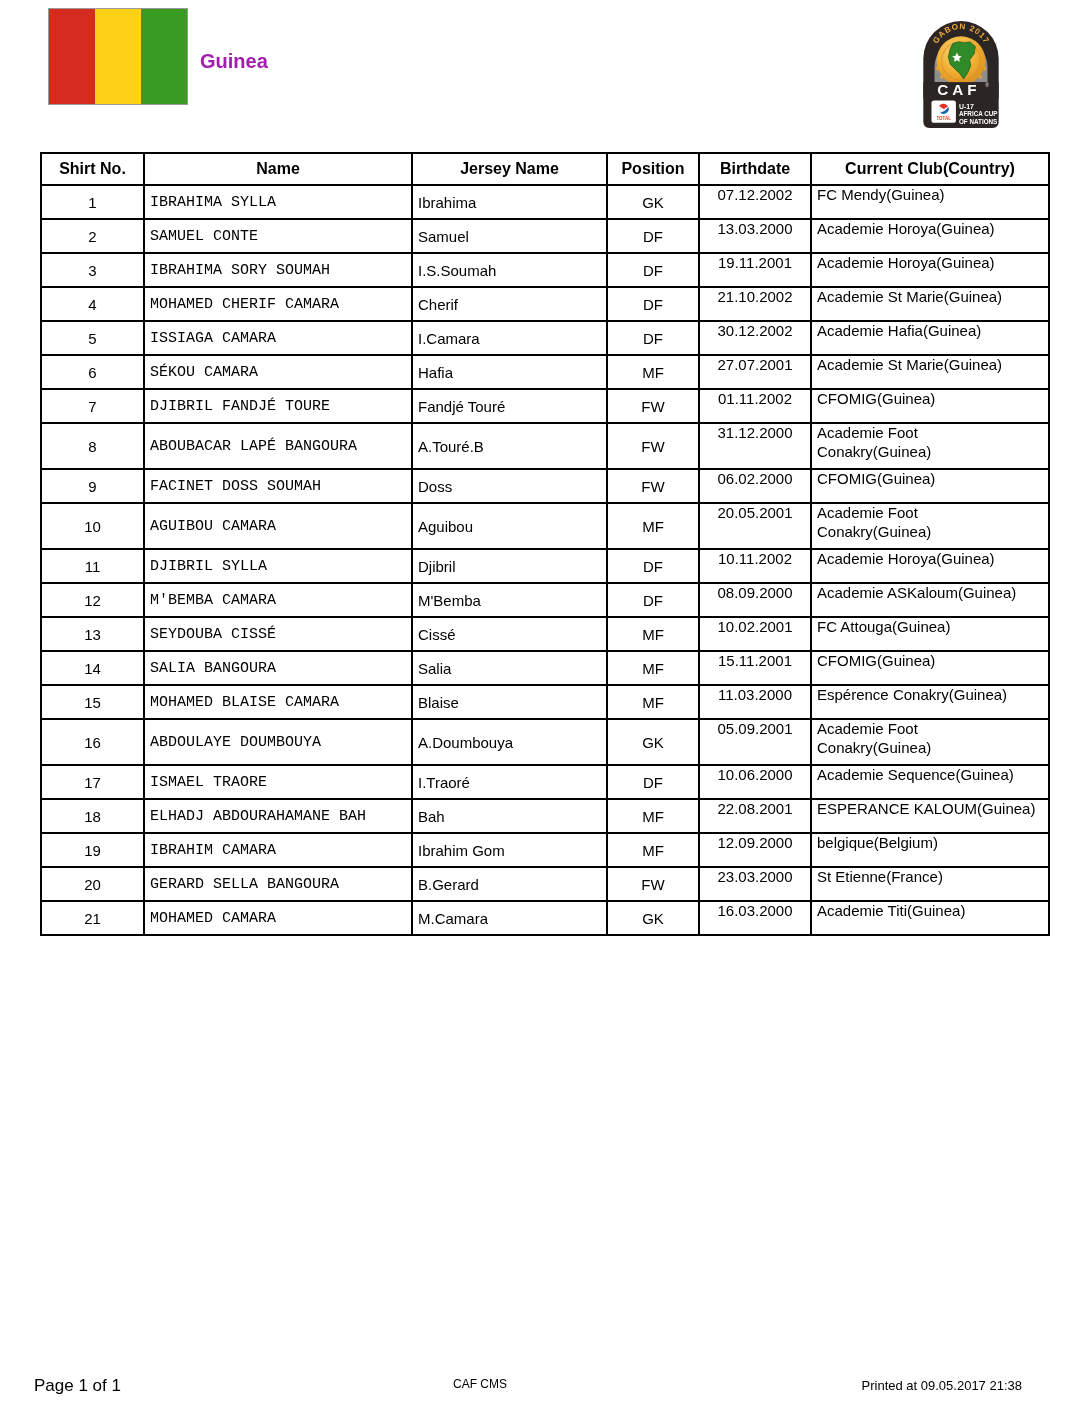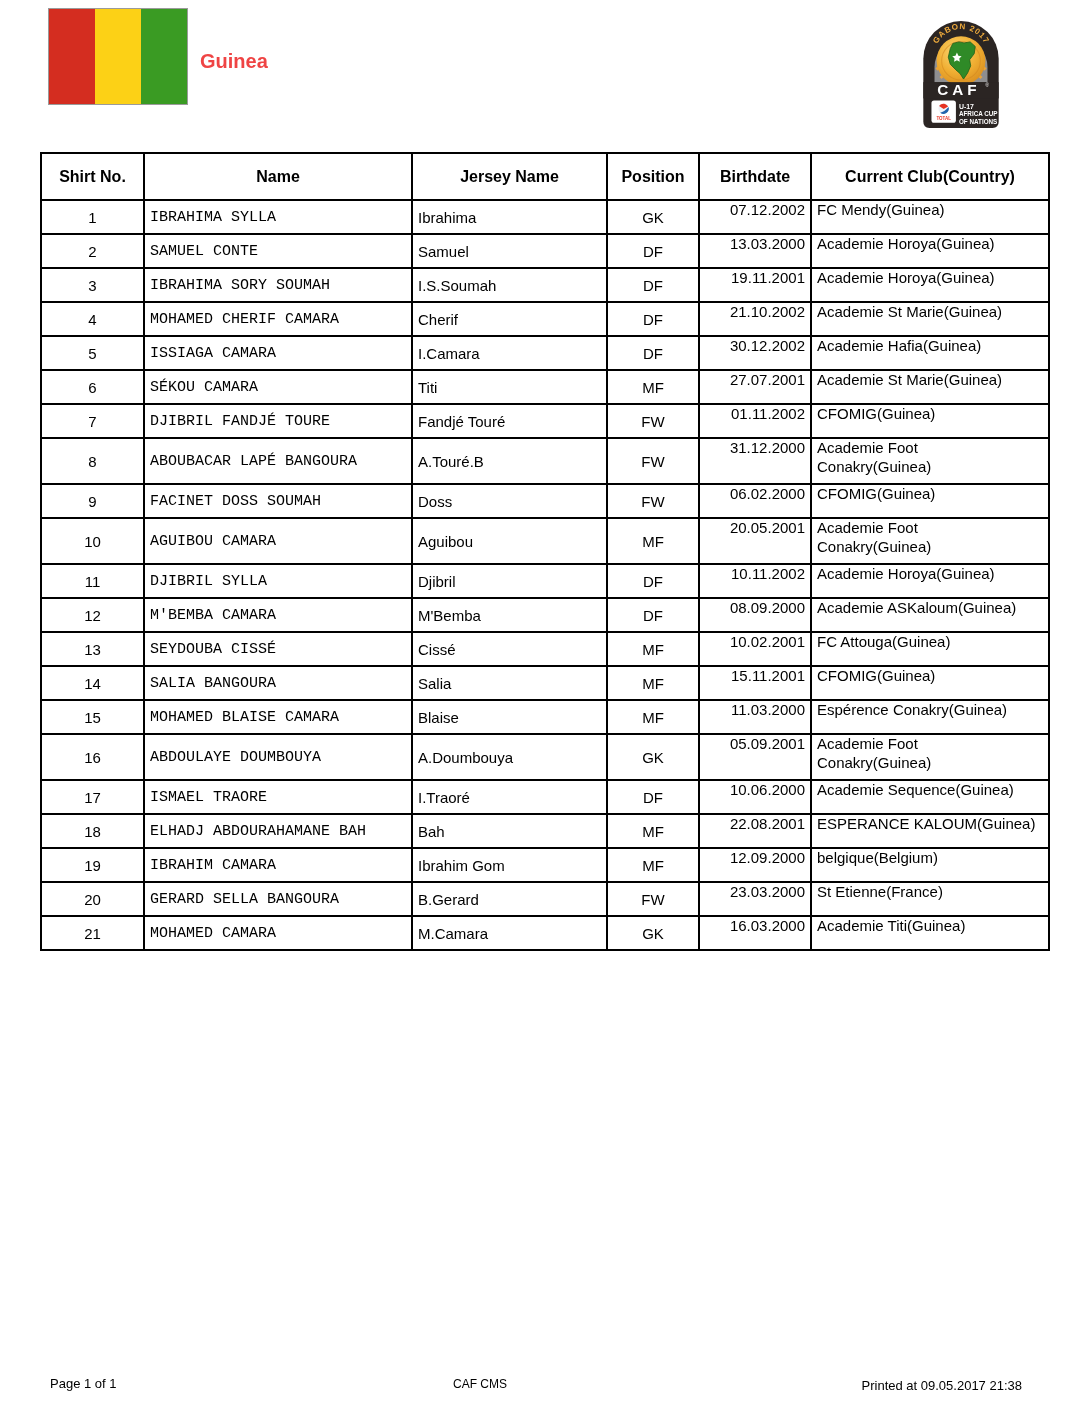--- a/index.html
+++ b/index.html
@@ -17,21 +17,21 @@
   
   .flag {
     position: absolute; left: 48px; top: 8px;
     width: 140px; height: 97px;
     border: 1px solid #9a9a9a;
     display: flex;
   }
   .flag .stripe { flex: 1 1 0; }
   .page-title {
     position: absolute; left: 200px; top: 50px;
-    font-size: 20px; font-weight: bold; color: #ef4444;
+    font-size: 20px; font-weight: bold; color: #a21caf;
   }
   .logo {
     position: absolute; left: 921px; top: 20px;
     width: 80px; height: 110px;
   }
   .logo svg { width: 100%; height: 100%; display: block; }
 
   
   table.roster {
     position: absolute; left: 40px; top: 152px;
@@ -39,37 +39,37 @@
     border-collapse: collapse;
     table-layout: fixed;
     font-size: 15px;
   }
   table.roster th, table.roster td {
     border: 2px solid #000;
     padding: 0 5px;
     overflow: hidden;
   }
   table.roster th {
-    height: 47px;
+    height: 32px;
     font-size: 16px;
     font-weight: bold;
     text-align: center;
     vertical-align: middle;
   }
   tr.player-row.normal { height: 34px; }
   tr.player-row.tall   { height: 46px; }
   td.c-no   { text-align: center; vertical-align: middle; }
   td.c-name { text-align: left;   vertical-align: middle; font-family: Liberation Mono, monospace; }
   td.c-jersey { text-align: left; vertical-align: middle; }
   td.c-pos  { text-align: center; vertical-align: middle; }
-  td.c-birth { text-align: right;  vertical-align: top; padding-top: 1px; }
+  td.c-birth { text-align: center;  vertical-align: top; padding-top: 1px; }
   td.c-club  { text-align: left;  vertical-align: top; padding-top: 1px; white-space: pre-line; line-height: 1.25; }
 
   
-  .footer-left   { position: absolute; left: 50px;  top: 1376px; font-size: 13px; }
+  .footer-left   { position: absolute; left: 34px;  top: 1376px; font-size: 17px; }
   .footer-center { position: absolute; left: 453px; top: 1377px; font-size: 12px; }
   .footer-right  { position: absolute; right: 66px; top: 1378px; font-size: 13px; }
 </style>
 </head>
 <body>
 
 <div class="page">
 
   <div class="flag">
     <div class="stripe" style="background: rgb(212, 45, 32);"></div>
@@ -188,21 +188,21 @@
       <td class="c-name">ISSIAGA CAMARA</td>
       <td class="c-jersey">I.Camara</td>
       <td class="c-pos">DF</td>
       <td class="c-birth">30.12.2002</td>
       <td class="c-club">Academie Hafia(Guinea)</td>
     </tr>
 
     <tr class="player-row normal">
       <td class="c-no">6</td>
       <td class="c-name">SÉKOU CAMARA</td>
-      <td class="c-jersey">Titi</td>
+      <td class="c-jersey">Hafia</td>
       <td class="c-pos">MF</td>
       <td class="c-birth">27.07.2001</td>
       <td class="c-club">Academie St Marie(Guinea)</td>
     </tr>
 
     <tr class="player-row normal">
       <td class="c-no">7</td>
       <td class="c-name">DJIBRIL FANDJÉ TOURE</td>
       <td class="c-jersey">Fandjé Touré</td>
       <td class="c-pos">FW</td>

